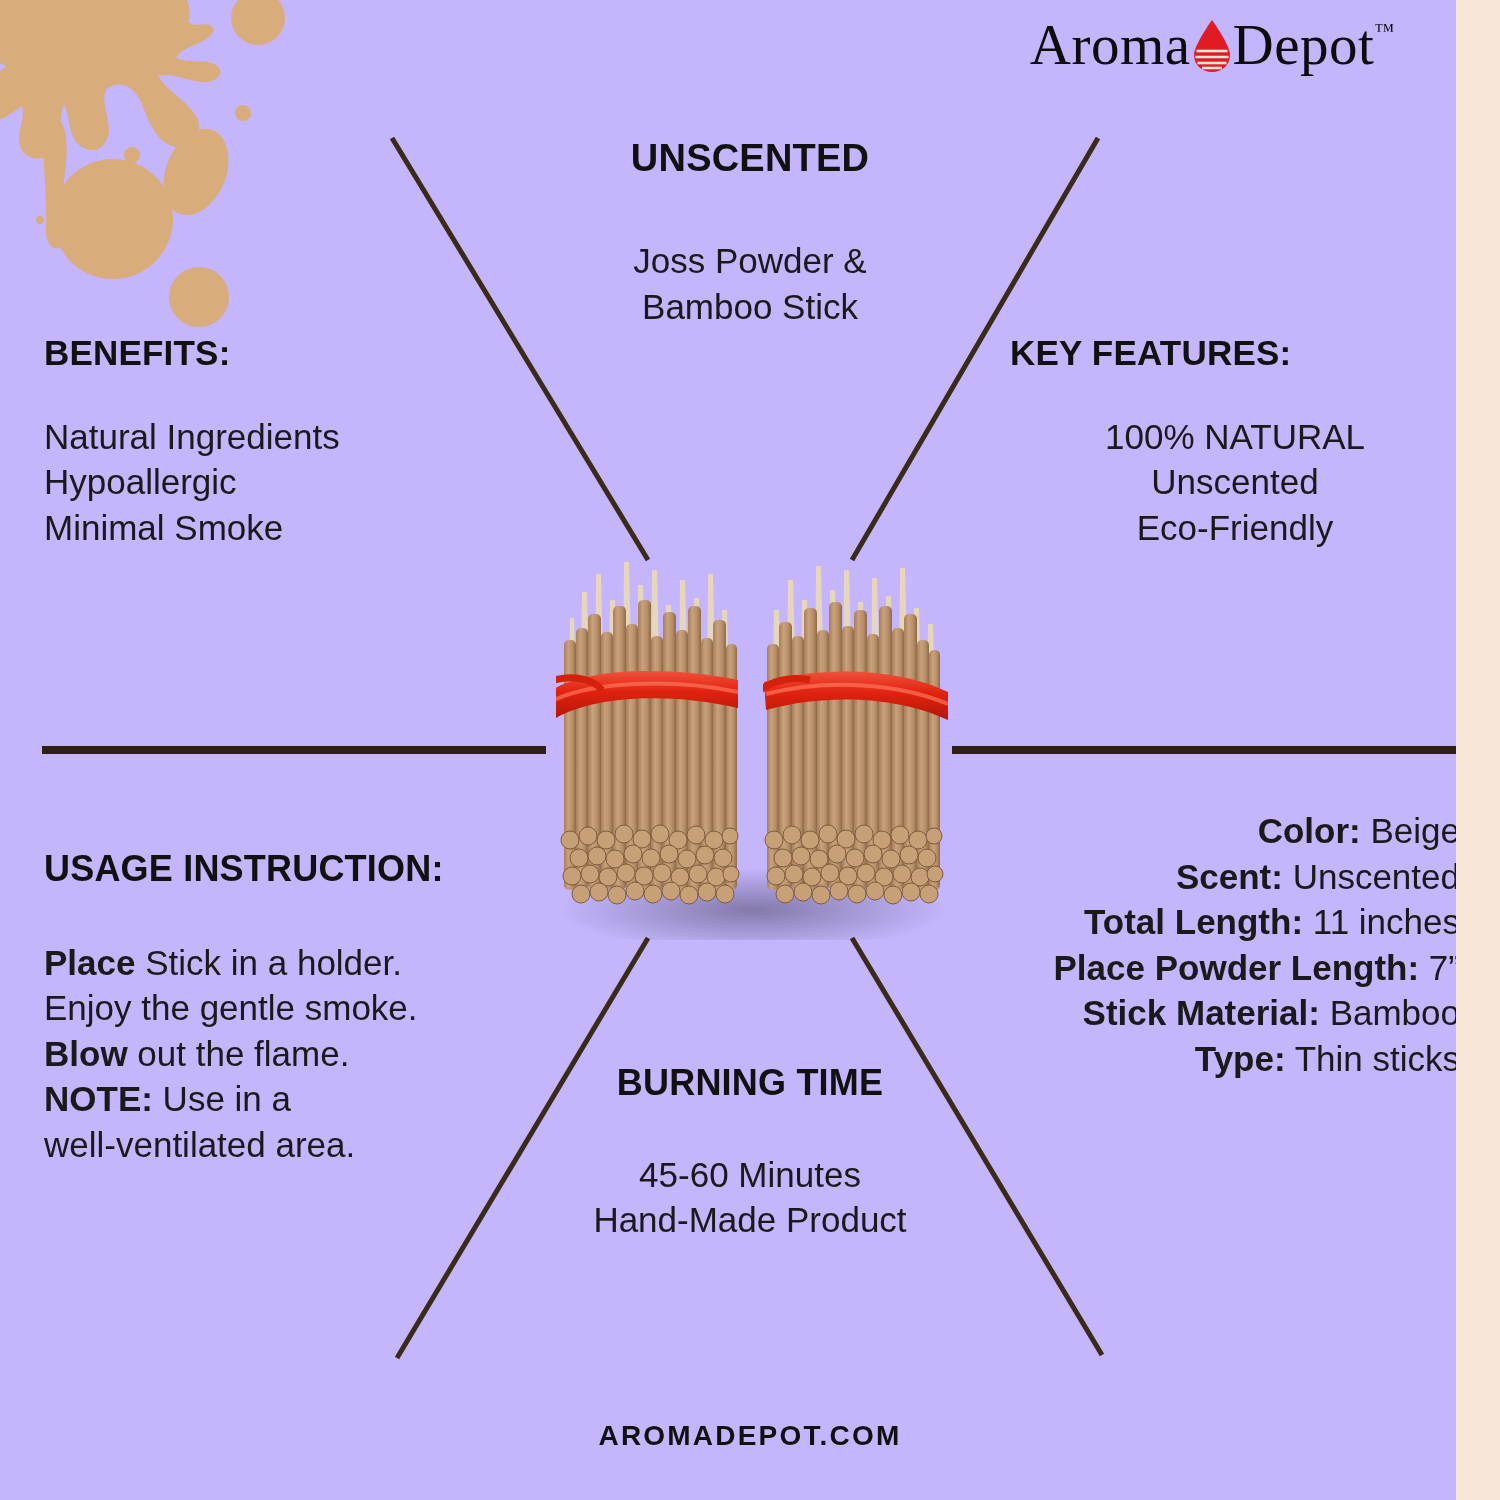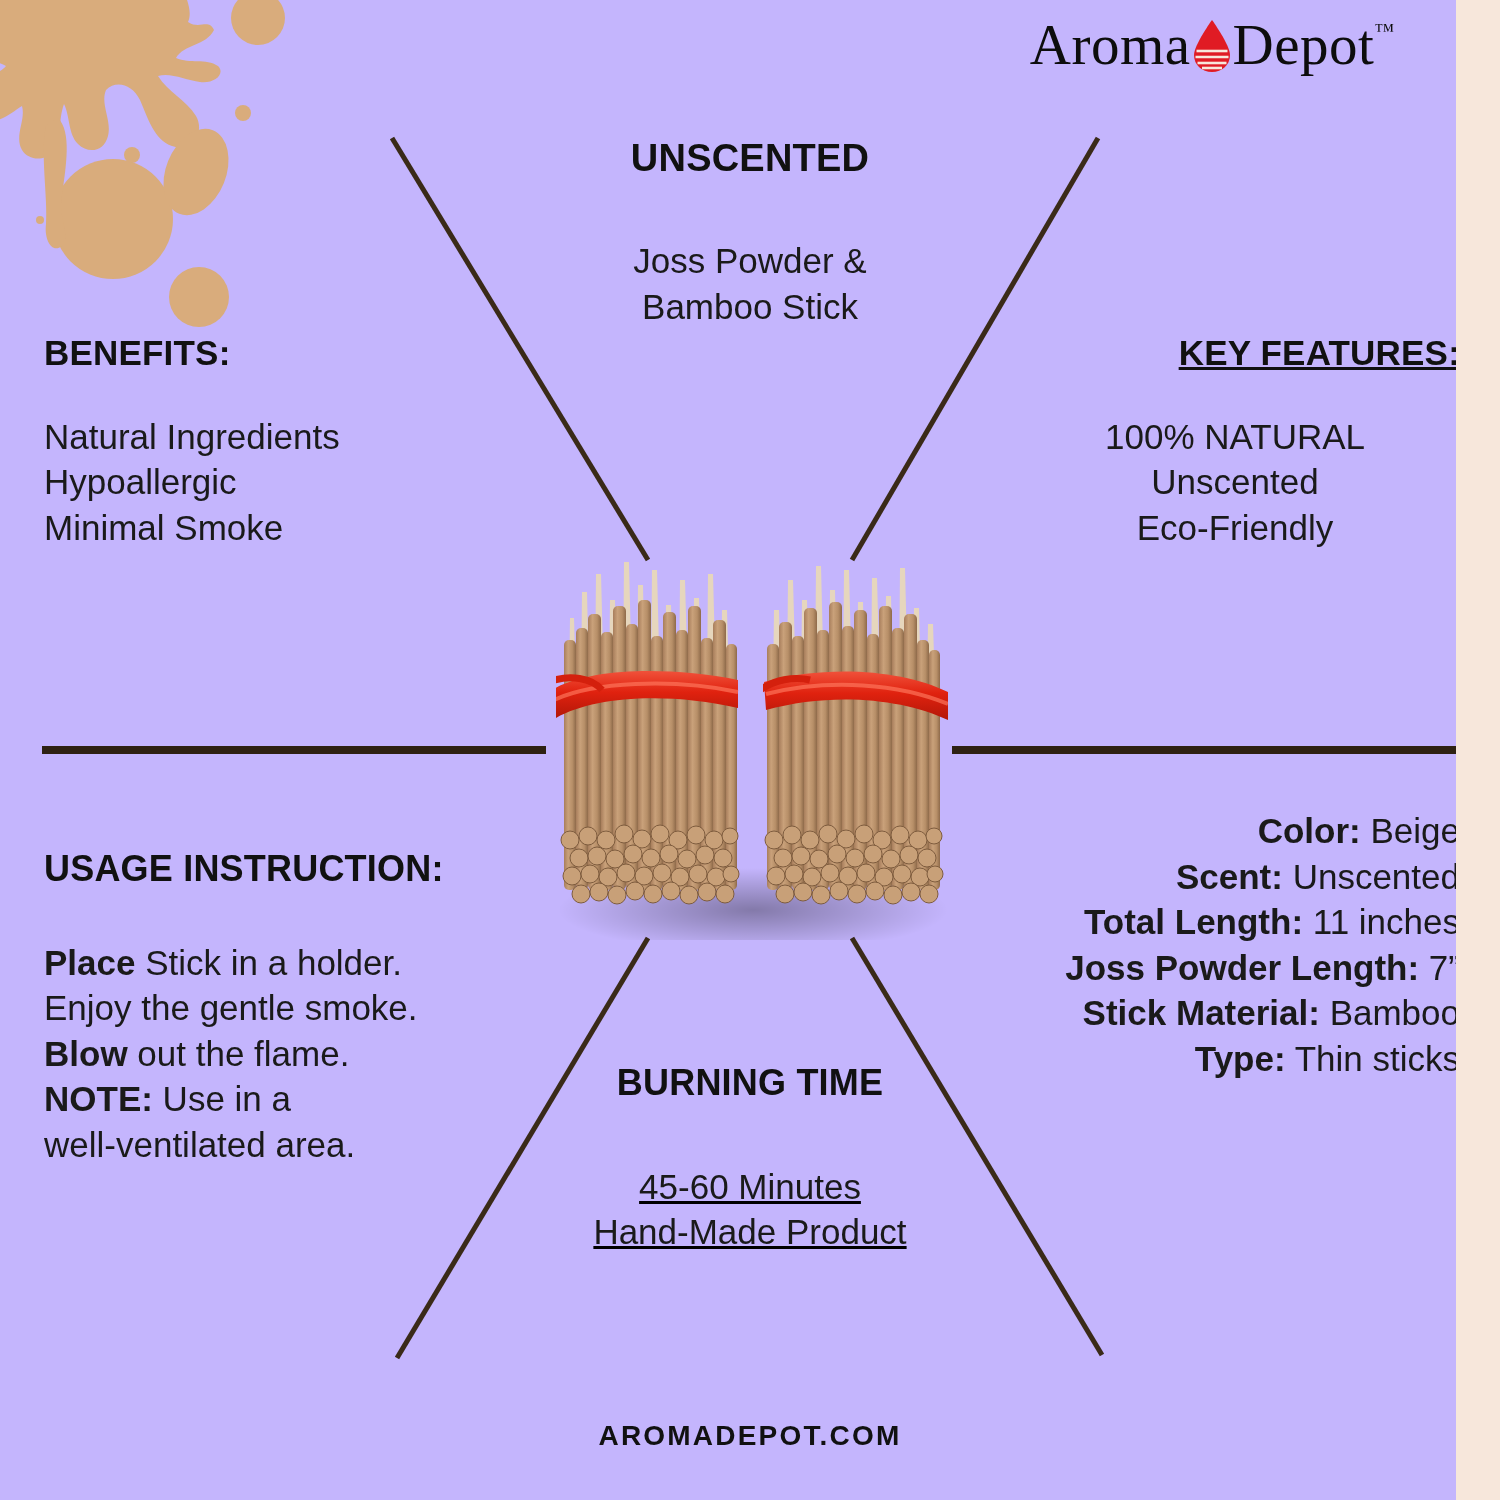--- a/index.html
+++ b/index.html
@@ -73,32 +73,32 @@
   }
   #top-center .head { font-size: 38px; }
   #top-center .sub { margin-top: 58px; }
 
   
   #benefits { top: 333px; left: 44px; width: 440px; text-align: left; }
   #benefits .sub { margin-top: 40px; }
 
   
   #key-features { top: 333px; left: 1010px; width: 450px; text-align: center; }
-  #key-features .head { text-align: right; text-decoration: underline; }
+  #key-features .head { text-align: left; }
   #key-features .sub { margin-top: 40px; }
 
   
   #usage { top: 848px; left: 44px; width: 480px; text-align: left; }
   #usage .head { font-size: 36px; }
   #usage .sub { margin-top: 50px; }
 
   
   #burning { top: 1062px; left: 500px; width: 500px; text-align: center; }
   #burning .head { font-size: 36px; }
-  #burning .sub { margin-top: 60px; text-decoration: underline; }
+  #burning .sub { margin-top: 48px; }
 
   
   #spec { top: 808px; left: 1000px; width: 460px; text-align: right; }
   #spec .head { text-align: center; }
   #spec .sub { }
 
   
   #footer {
     position: absolute;
     bottom: 48px; left: 0; width: 1500px;
@@ -420,21 +420,21 @@
       <div class="body-line">
         <b>Color:</b><span> Beige</span>
       </div>
       <div class="body-line">
         <b>Scent:</b><span> Unscented</span>
       </div>
       <div class="body-line">
         <b>Total Length:</b><span> 11 inches</span>
       </div>
       <div class="body-line">
-        <b>Joss Powder Length:</b><span> 7”</span>
+        <b>Place Powder Length:</b><span> 7”</span>
       </div>
       <div class="body-line">
         <b>Stick Material:</b><span> Bamboo</span>
       </div>
       <div class="body-line">
         <b>Type:</b><span> Thin sticks</span>
       </div>
     </div>
   </div>
 

